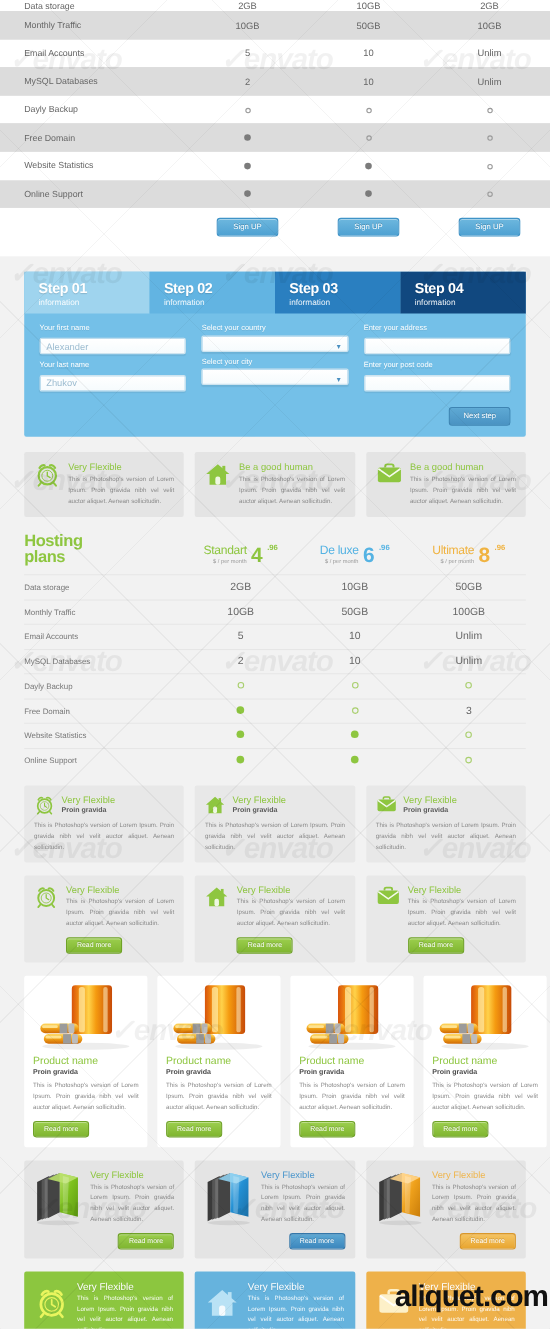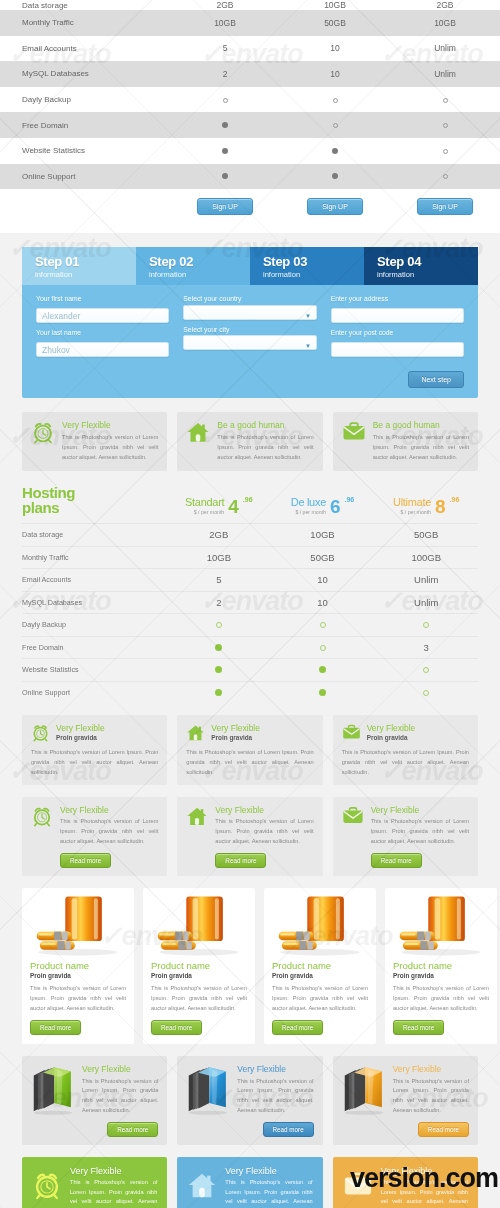--- a/index.html
+++ b/index.html
@@ -831,21 +831,21 @@
     </svg>
       </div>
     <div class="tx">
         <h4>Very Flexible</h4>
     <p>This is Photoshop's version of Lorem Ipsum. Proin gravida nibh vel velit auctor aliquet. Aenean sollicitudin.</p>
 
     </div>
     </div>
   </div>
 
-<div class="gfx">version.com</div>
+<div class="gfx">aliquet.com</div>
 
 <div class="wm-grid"></div>
 <div class="wm-text" style="left:8px;top:232px;">✓envato</div>
 <div class="wm-text" style="left:200px;top:232px;">✓envato</div>
 <div class="wm-text" style="left:380px;top:232px;">✓envato</div>
 <div class="wm-text" style="left:8px;top:420px;">✓envato</div>
 <div class="wm-text" style="left:200px;top:420px;">✓envato</div>
 <div class="wm-text" style="left:380px;top:420px;">✓envato</div>
 <div class="wm-text" style="left:8px;top:585px;">✓envato</div>
 <div class="wm-text" style="left:200px;top:585px;">✓envato</div>

